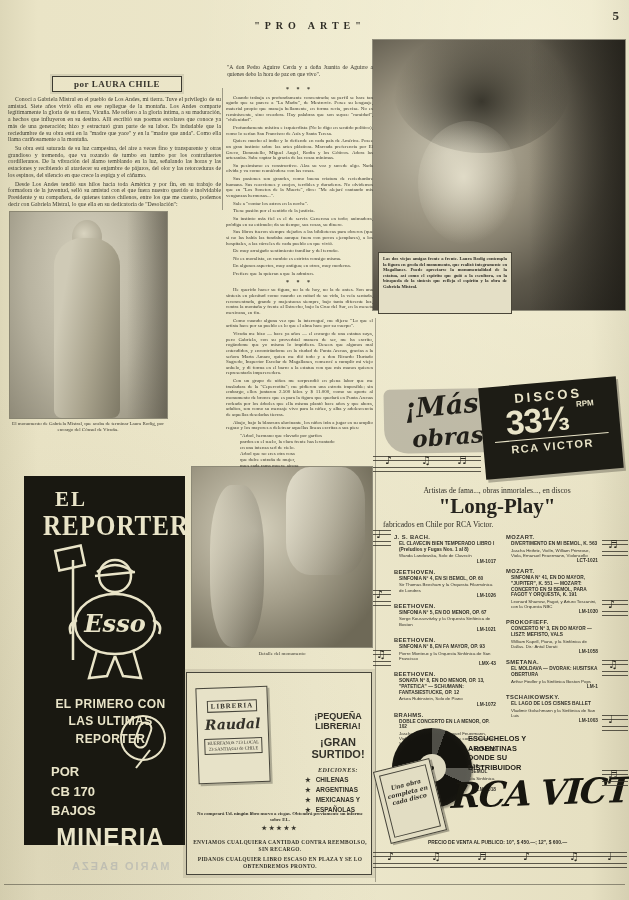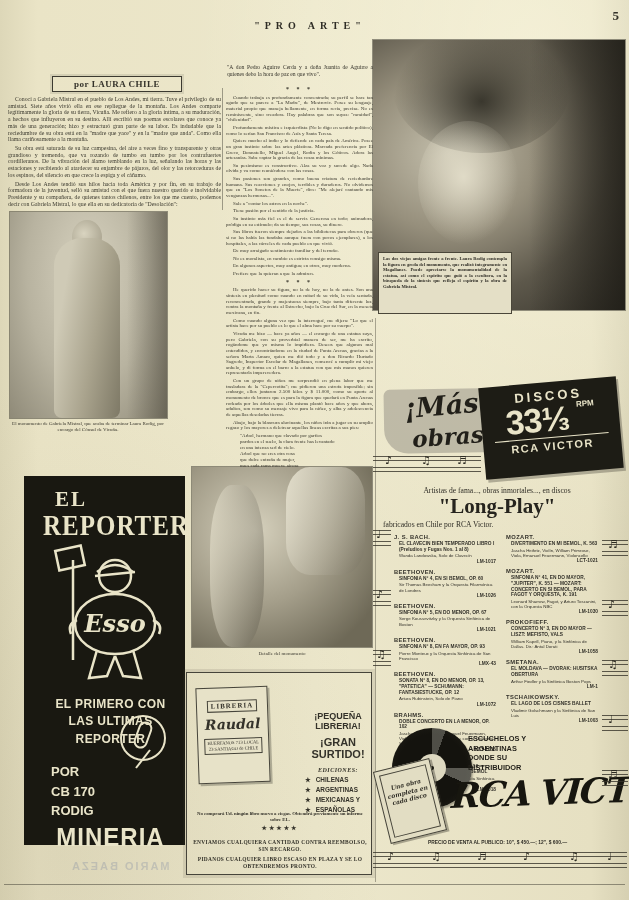--- a/index.html
+++ b/index.html
@@ -213,21 +213,21 @@
       </g>
       <text x="74" y="90" text-anchor="middle" font-family="DejaVu Serif, serif" font-style="italic" font-weight="bold" font-size="24" fill="#e9e4c8">Esso</text>
     </svg>
     <div class="tag">
       <div>EL PRIMERO CON</div>
       <div>LAS ULTIMAS REPORTER</div>
     </div>
     <div class="por" style="margin-top:14px;">
       <div>POR</div>
       <div>CB 170</div>
-      <div>RODIG</div>
+      <div>BAJOS</div>
     </div>
     <div class="micwrap">
       <svg width="62" height="62" viewBox="0 0 62 62">
         <circle cx="31" cy="28" r="22" stroke="#e9e4c8" stroke-width="2" fill="none"></circle>
         <rect x="25" y="12" width="12" height="26" rx="6" stroke="#e9e4c8" stroke-width="2" fill="none" transform="rotate(20 31 25)"></rect>
         <line x1="38" y1="40" x2="24" y2="58" stroke="#e9e4c8" stroke-width="2"></line>
       </svg>
     </div>
     <div class="mineria">MINERIA</div>
   </div>

